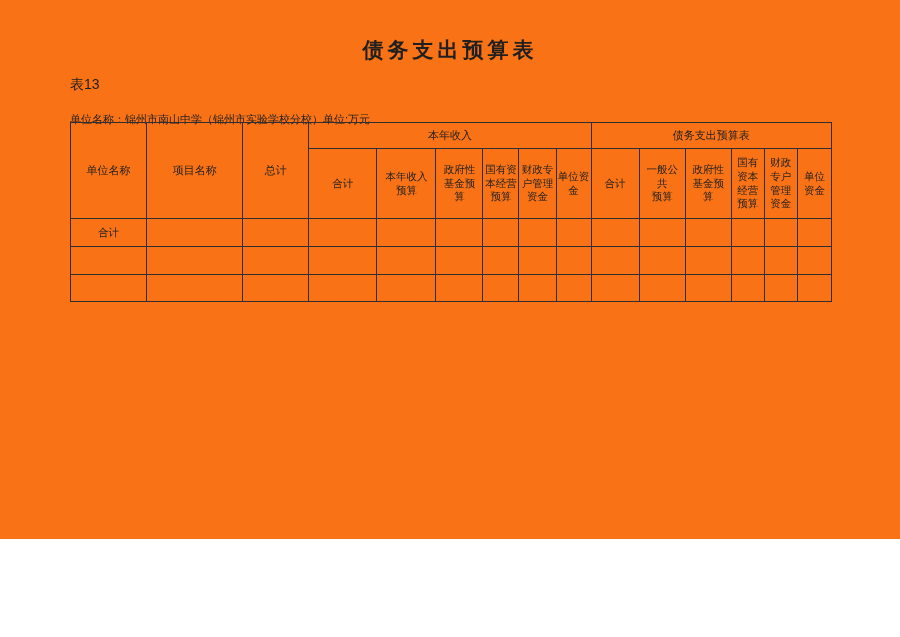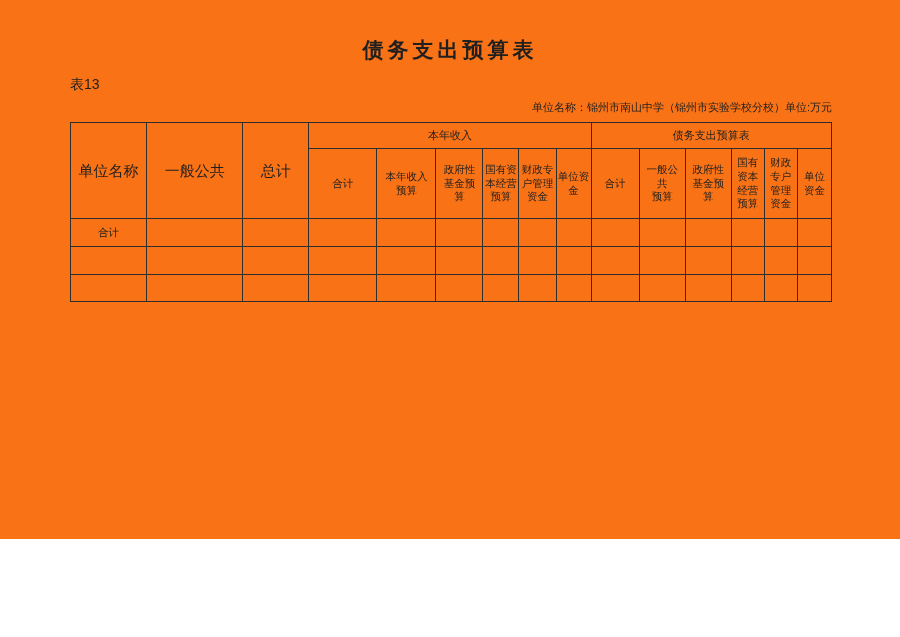--- a/index.html
+++ b/index.html
@@ -28,24 +28,24 @@
   }
   .table-no {
     position: absolute;
     left: 70px;
     top: 76px;
     font-size: 14px;
   }
   .meta-line {
     position: absolute;
     left: 70px;
-    top: 100px;
+    top: 112px;
     width: 762px;
     display: flex;
-    justify-content: flex-end;
+    justify-content: flex-start;
     align-items: baseline;
     font-size: 11px;
   }
   table.budget {
     position: absolute;
     left: 70px;
     top: 122px;
     width: 762px;
     border-collapse: collapse;
     table-layout: fixed;
@@ -55,21 +55,21 @@
     border: 1px solid #2e2e2e;
     font-weight: normal;
     text-align: center;
     vertical-align: middle;
     padding: 0 1px;
     font-size: 10.5px;
     line-height: 1.3;
     overflow: hidden;
   }
   table.budget th.fixed {
-    font-size: 15px;
+    font-size: 11px;
   }
   table.budget th.group {
     font-size: 11px;
     height: 25px;
   }
   table.budget th.sub {
     white-space: pre-line;
   }
   thead tr.sub-row {
     height: 70px;
@@ -112,21 +112,21 @@
       <col style="width:48px">
         <col style="width:46px">
         <col style="width:46px">
       <col style="width:33px">
         <col style="width:33px">
         <col style="width:34px">
     </colgroup>
     <thead>
       <tr>
         <th class="fixed" rowspan="2">单位名称</th>
-        <th class="fixed" rowspan="2">一般公共</th>
+        <th class="fixed" rowspan="2">项目名称</th>
         <th class="fixed" rowspan="2">总计</th>
         <th class="group" colspan="6">本年收入</th>
         <th class="group" colspan="6">债务支出预算表</th>
       </tr>
       <tr class="sub-row">
         <th class="sub">合计</th>
         <th class="sub">本年收入
 预算</th>
         <th class="sub">政府性
 基金预

